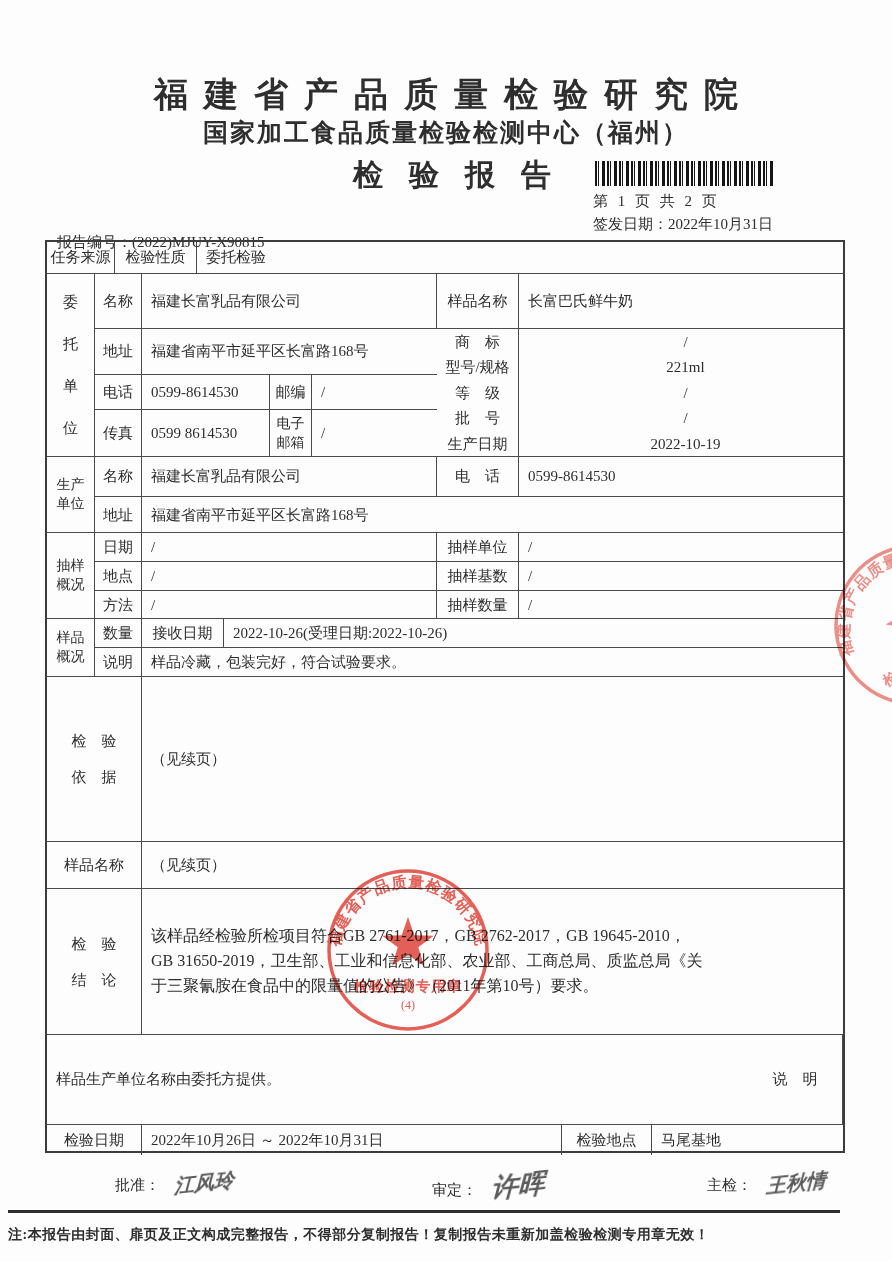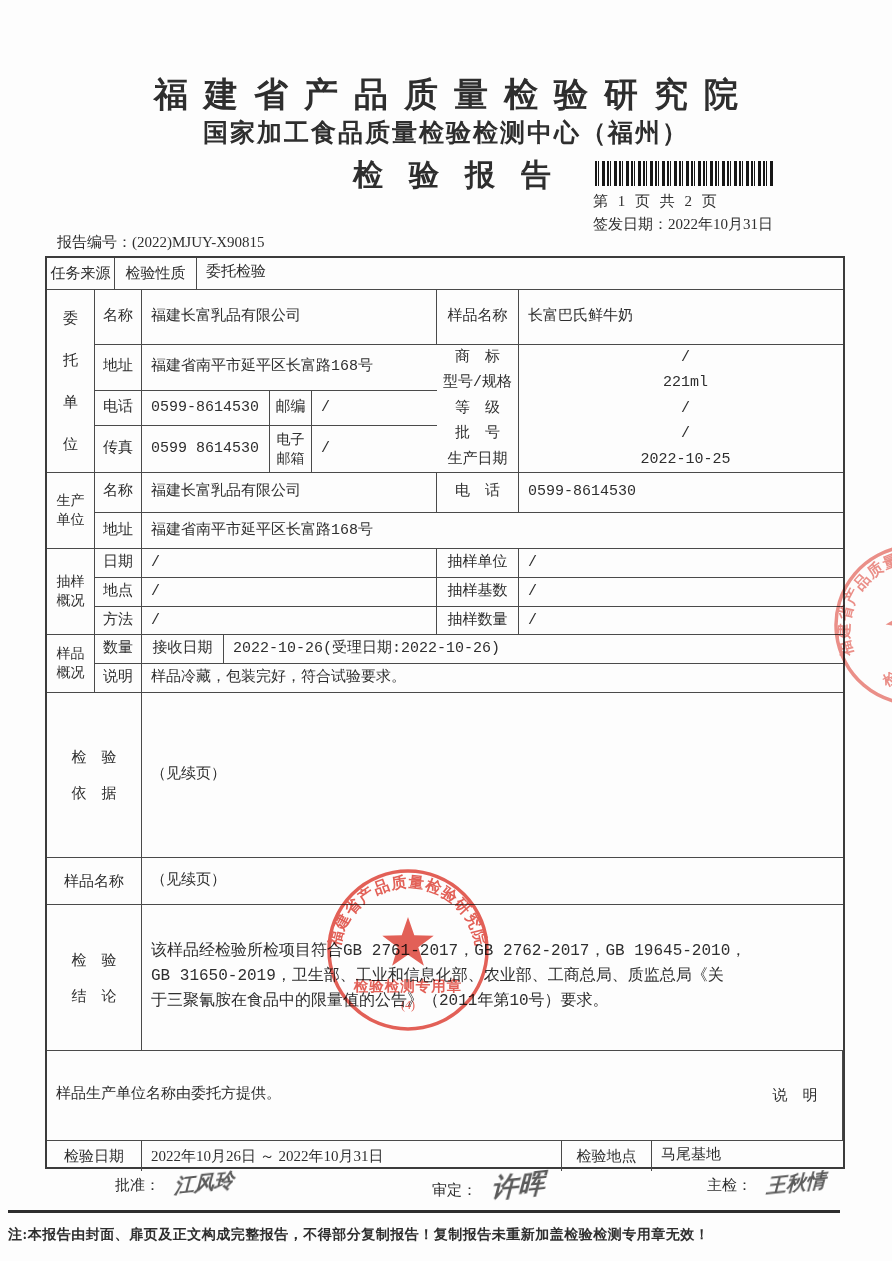--- a/index.html
+++ b/index.html
@@ -18,32 +18,32 @@
   
   .t1{left:0;top:72px;width:892px;text-align:center;font-size:34px;font-weight:700;letter-spacing:16px;padding-left:16px;box-sizing:border-box;}
   .t2{left:0;top:116px;width:892px;text-align:center;font-size:25px;font-weight:700;letter-spacing:2px;}
   .t3{left:0;top:155px;width:892px;text-align:center;font-size:30px;font-weight:700;letter-spacing:26px;padding-left:38px;box-sizing:border-box;}
   .barcode{left:595px;top:161px;width:180px;height:25px;
     background:repeating-linear-gradient(90deg,#161616 0px,#161616 2px,transparent 2px,transparent 3px,#161616 3px,#161616 4px,transparent 4px,transparent 7px,#161616 7px,#161616 10px,transparent 10px,transparent 12px);}
   .pageinfo{left:593px;top:192px;font-size:15px;letter-spacing:3px;}
   .issue{left:593px;top:215px;font-size:15px;}
   .repno{left:57px;top:211px;font-size:15px;margin-top:22px;}
   
-  .tbl{left:45px;top:240px;width:800px;height:913px;border:2px solid #3c3c3c;box-sizing:border-box;display:flex;flex-direction:column;background:transparent;margin-top:16px;}
+  .tbl{left:45px;top:240px;width:800px;height:913px;border:2px solid #3c3c3c;box-sizing:border-box;display:flex;flex-direction:column;background:transparent;}
   .sec{display:flex;flex-shrink:0;border-bottom:1px solid var(--line);box-sizing:border-box;}
   .sec:last-child{border-bottom:none;}
   .col{display:flex;flex-direction:column;flex-shrink:0;box-sizing:border-box;}
   .row{display:flex;flex-shrink:0;border-bottom:1px solid var(--line);box-sizing:border-box;}
   .row.nb, .col > .row:last-child{border-bottom:none;}
   .c{display:flex;align-items:center;font-size:15px;flex-shrink:0;box-sizing:border-box;border-right:1px solid var(--line);overflow:hidden;line-height:1.35;}
   .c.nr{border-right:none;}
   .lab{justify-content:center;text-align:center;}
   .val{padding-left:9px;}
   .pre{white-space:pre-line;}
-  .grow{flex:1 1 auto;font-family:Liberation Mono, monospace;}
+  .grow{flex:1 1 auto;}
   .stack{display:flex;flex-direction:column;justify-content:space-around;}
   .stack .ln{height:25px;display:flex;align-items:center;}
   .stack.lab .ln{justify-content:center;}
   .stack.val .ln{justify-content:flex-start;}
   
   .siggroup{font-size:15px;}
   .sig{display:inline-block;margin-left:14px;font-style:italic;font-weight:700;
        transform:rotate(-6deg) skewX(-8deg);opacity:.8;filter:blur(.3px);color:#333;}
   
   .rule{left:8px;top:1210px;width:832px;height:3px;background:#2e2e2e;}
@@ -110,21 +110,21 @@
             <div class="ln">型号/规格</div>
             <div class="ln">等　级</div>
             <div class="ln">批　号</div>
             <div class="ln">生产日期</div>
           </div>
           <div class="c stack val nr grow" style="padding-left:0">
             <div class="ln" style="padding-left:9px">/</div>
             <div class="ln" style="padding-left:9px">221ml</div>
             <div class="ln" style="padding-left:9px">/</div>
             <div class="ln" style="padding-left:9px">/</div>
-            <div class="ln" style="padding-left:9px">2022-10-25</div>
+            <div class="ln" style="padding-left:9px">2022-10-19</div>
           </div>
         </div>
       </div>
     </div>
 
     <div class="sec" style="height:76px">
       <div class="c lab pre" style="width:48px;font-size:14px">生产
 单位</div>
       <div class="col grow">
         <div class="row" style="height:40px">

